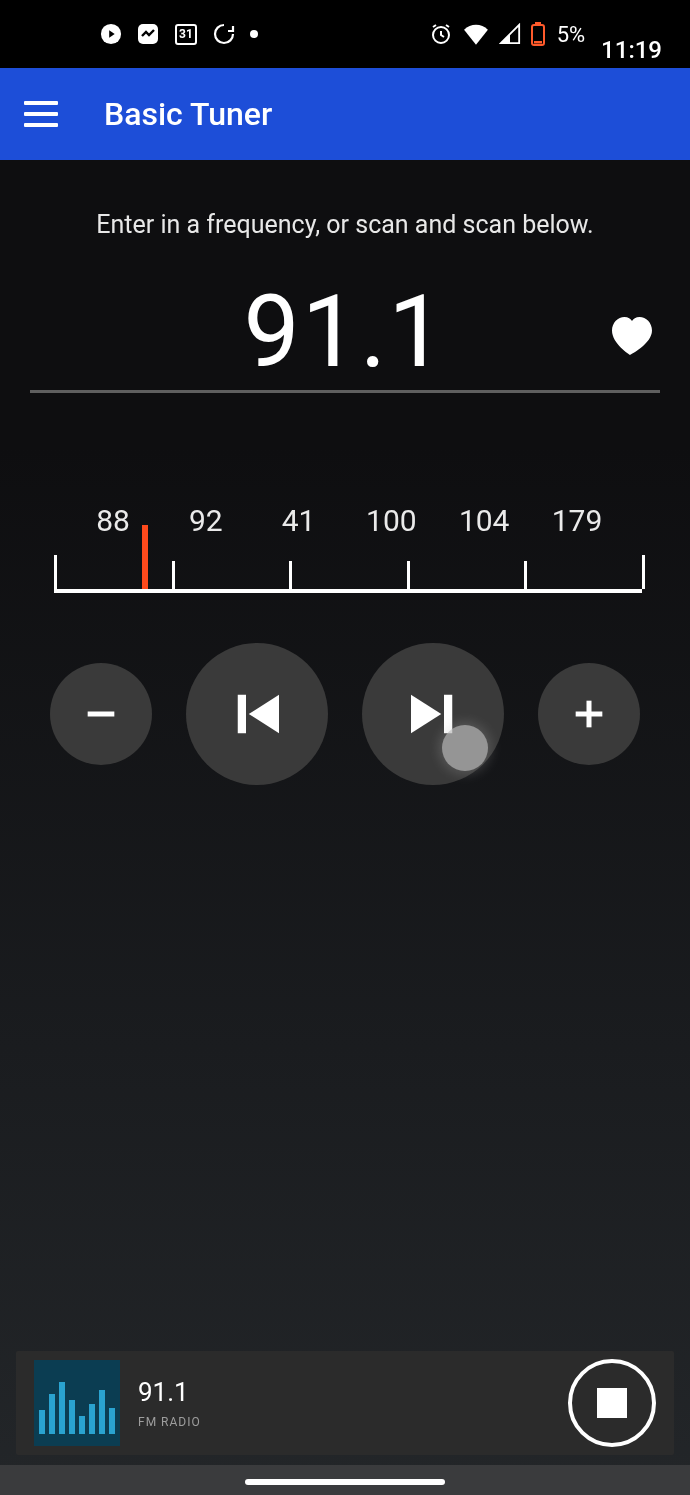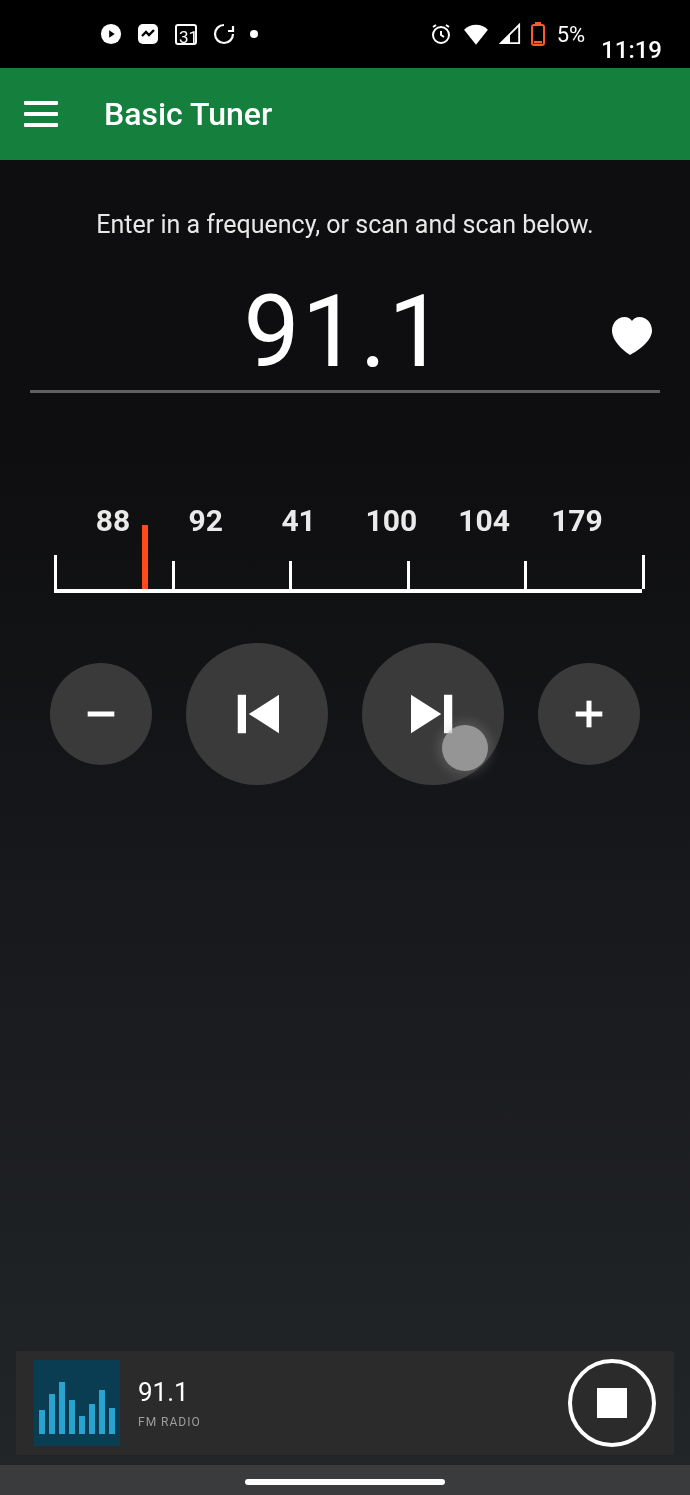--- a/index.html
+++ b/index.html
@@ -24,40 +24,40 @@
   }
   .status-left { display:flex; align-items:center; gap:14px; }
   .status-right { display:flex; align-items:center; gap:10px; }
   .st-ico { display:inline-flex; align-items:center; justify-content:center; }
   .battery-pct { font-size: 22px; margin-left:2px; }
   .clock { font-size: 24px; font-weight:500; margin-left:6px;margin-top:32px; }
 
   
   .app-bar {
     height: 92px;
-    background: #15803d;
+    background: #1d4ed8;
     display: flex;
     align-items: center;
     padding: 0 24px;
     gap: 40px;
   }
   .hamburger { width: 40px; height: 40px; display:flex; flex-direction:column; justify-content:center; gap:7px; cursor:pointer;}
   .hamburger span { display:block; height:4px; background:#fff; width:34px; border-radius:1px;}
   .app-title { font-size: 32px; font-weight:500; color:#fff; }
 
   
   .main { padding: 50px 30px 0 30px; }
   .hint { text-align:center; font-size:25px; color:#e8e8e8; margin-bottom:40px;}
   .freq-row { position:relative; display:flex; align-items:center; justify-content:center; border-bottom:3px solid #5f5f5f; padding-bottom:6px; margin:0 0 110px 0;}
   .freq-input { font-size:100px; font-weight:400; color:#fff; letter-spacing:2px; text-align:center; line-height:1.05;}
   .heart { position:absolute; right:6px; top:50%; transform:translateY(-50%); cursor:pointer; }
 
   
   .dial-wrap { position:relative; height:90px; margin:0 -4px 40px -4px;}
-  .dial-labels { position:absolute; top:0; left:0; right:0; display:flex; justify-content:space-between; padding:0 52px 0 52px; font-size:30px; color:#eaeaea; font-weight:700;}
+  .dial-labels { position:absolute; top:0; left:0; right:0; display:flex; justify-content:space-between; padding:0 52px 0 52px; font-size:30px; color:#eaeaea; font-weight:400;}
   .dial-labels span { width:70px; text-align:center; }
   .dial-axis { position:absolute; bottom:0; left:28px; right:22px; height:34px; border-bottom:4px solid #fff; }
   .dial-axis .tick { position:absolute; bottom:0; width:3px; background:#fff; }
   .dial-axis .tick.major { height:28px; }
   .dial-axis .tick.edge { height:34px; }
   .dial-needle { position:absolute; bottom:0; width:6px; height:64px; background:#ff4a1c; }
 
   
   .controls { display:flex; align-items:center; justify-content:space-between; padding:10px 20px 0 20px;}
   .btn-circle { border-radius:50%; background:#3a3a3a; display:flex; align-items:center; justify-content:center; cursor:pointer; }
@@ -98,21 +98,21 @@
     <span class="st-ico">
       <svg width="24" height="24" viewBox="0 0 24 24">
           <rect x="2" y="2" width="20" height="20" rx="5" fill="#fff"></rect>
           <path d="M6 14l4-4 3 3 5-5" stroke="#000" stroke-width="2.4" fill="none"></path>
         </svg>
     </span>
     <span class="st-ico" style="position:relative;">
       <svg width="24" height="24" viewBox="0 0 24 24">
           <rect x="2" y="3" width="20" height="19" rx="2" fill="none" stroke="#fff" stroke-width="2"></rect>
         </svg>
-      <span style="position:absolute;left:0;right:0;top:5px;text-align:right;font-size:17px;font-weight:400;color:#fff;">31</span>
+      <span style="position:absolute;left:0;right:0;top:5px;text-align:center;font-size:12px;font-weight:700;color:#fff;">31</span>
     </span>
     <span class="st-ico">
       <svg width="24" height="24" viewBox="0 0 24 24">
           <path d="M12 3a9 9 0 109 9" stroke="#fff" stroke-width="2.2" fill="none"></path>
           <path d="M21 4v5h-5" stroke="#fff" stroke-width="2.2" fill="none"></path>
         </svg>
     </span>
     <span class="st-ico" style="width:8px;height:8px;border-radius:50%;background:#fff;"></span>
   </div>
   <div class="status-right">

